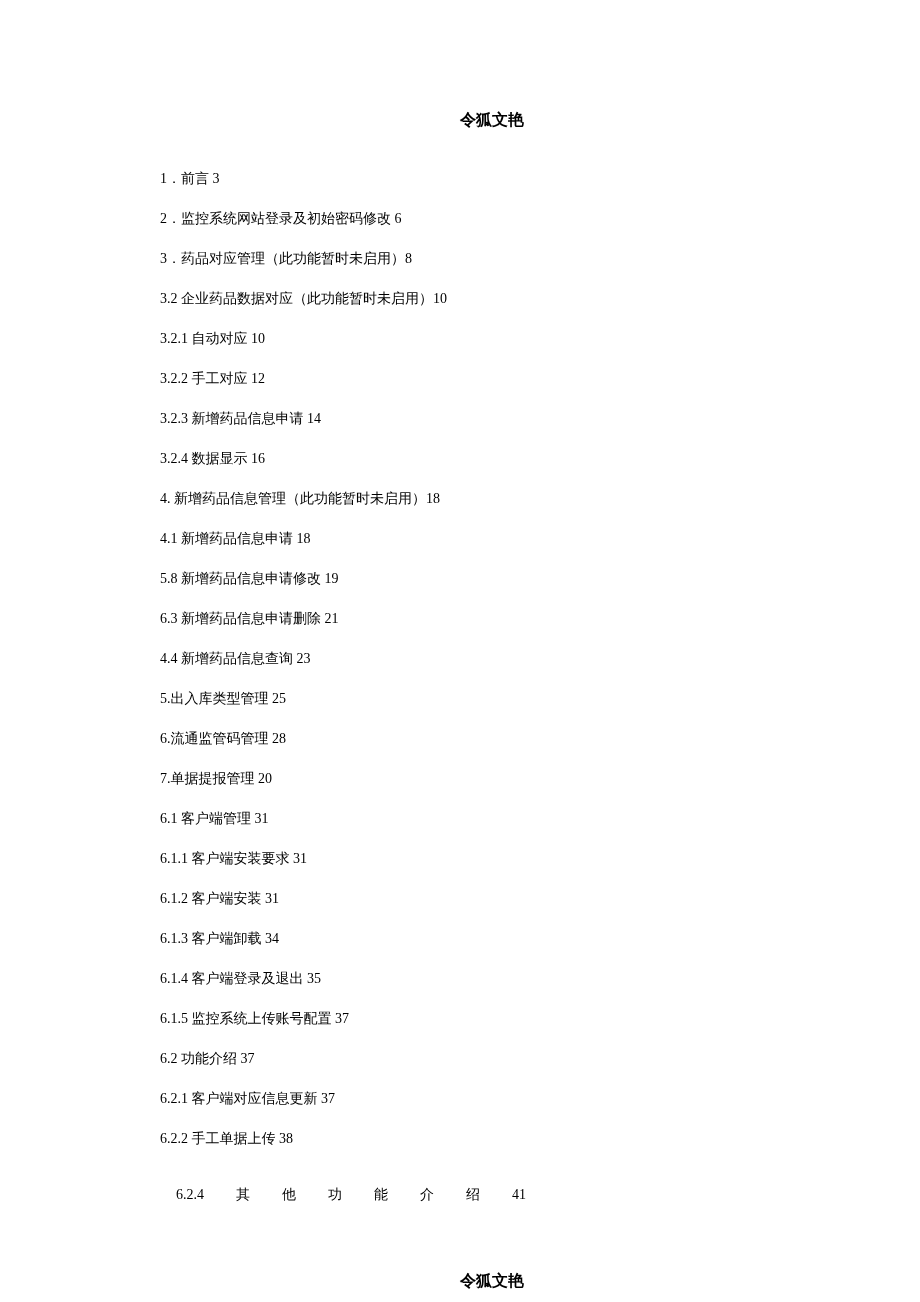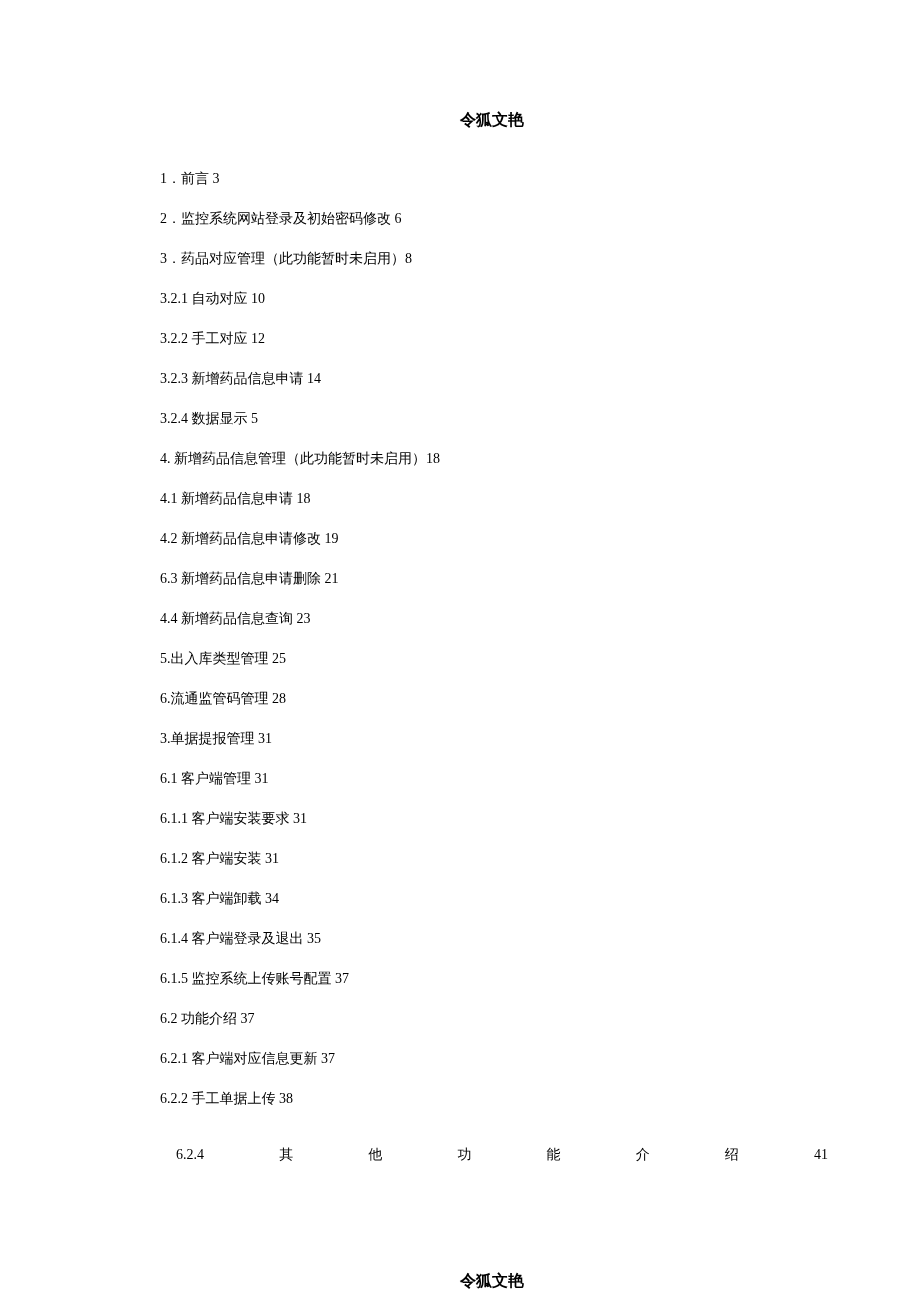--- a/index.html
+++ b/index.html
@@ -28,21 +28,20 @@
     }
     .toc-line {
       font-size: 14px;
       line-height: 24px;
       white-space: nowrap;
     }
     .toc-justified {
       font-size: 14px;
       line-height: 24px;
       display: flex;
-      justify-content: space-between;
       width: 100%;
     }
     .footer {
       position: absolute;
       bottom: 26px;
       left: 0;
       right: 0;
       text-align: center;
       font-size: 16px;
       font-weight: bold;
@@ -50,32 +49,33 @@
   </style>
 </head>
 <body>
 
 <div class="header">令狐文艳</div>
 
 <div class="content">
   <div class="toc-line">1．前言 3</div>
   <div class="toc-line">2．监控系统网站登录及初始密码修改 6</div>
   <div class="toc-line">3．药品对应管理（此功能暂时未启用）8</div>
+  <div class="toc-line">3.2 企业药品数据对应（此功能暂时未启用）10</div>
   <div class="toc-line">3.2.1 自动对应 10</div>
   <div class="toc-line">3.2.2 手工对应 12</div>
   <div class="toc-line">3.2.3 新增药品信息申请 14</div>
-  <div class="toc-line">3.2.4 数据显示 5</div>
+  <div class="toc-line">3.2.4 数据显示 16</div>
   <div class="toc-line">4. 新增药品信息管理（此功能暂时未启用）18</div>
   <div class="toc-line">4.1 新增药品信息申请 18</div>
-  <div class="toc-line">4.2 新增药品信息申请修改 19</div>
+  <div class="toc-line">5.8 新增药品信息申请修改 19</div>
   <div class="toc-line">6.3 新增药品信息申请删除 21</div>
   <div class="toc-line">4.4 新增药品信息查询 23</div>
   <div class="toc-line">5.出入库类型管理 25</div>
   <div class="toc-line">6.流通监管码管理 28</div>
-  <div class="toc-line">3.单据提报管理 31</div>
+  <div class="toc-line">7.单据提报管理 20</div>
   <div class="toc-line">6.1 客户端管理 31</div>
   <div class="toc-line">6.1.1 客户端安装要求 31</div>
   <div class="toc-line">6.1.2 客户端安装 31</div>
   <div class="toc-line">6.1.3 客户端卸载 34</div>
   <div class="toc-line">6.1.4 客户端登录及退出 35</div>
   <div class="toc-line">6.1.5 监控系统上传账号配置 37</div>
   <div class="toc-line">6.2 功能介绍 37</div>
   <div class="toc-line">6.2.1 客户端对应信息更新 37</div>
   <div class="toc-line">6.2.2 手工单据上传 38</div>
   <div class="toc-justified">

